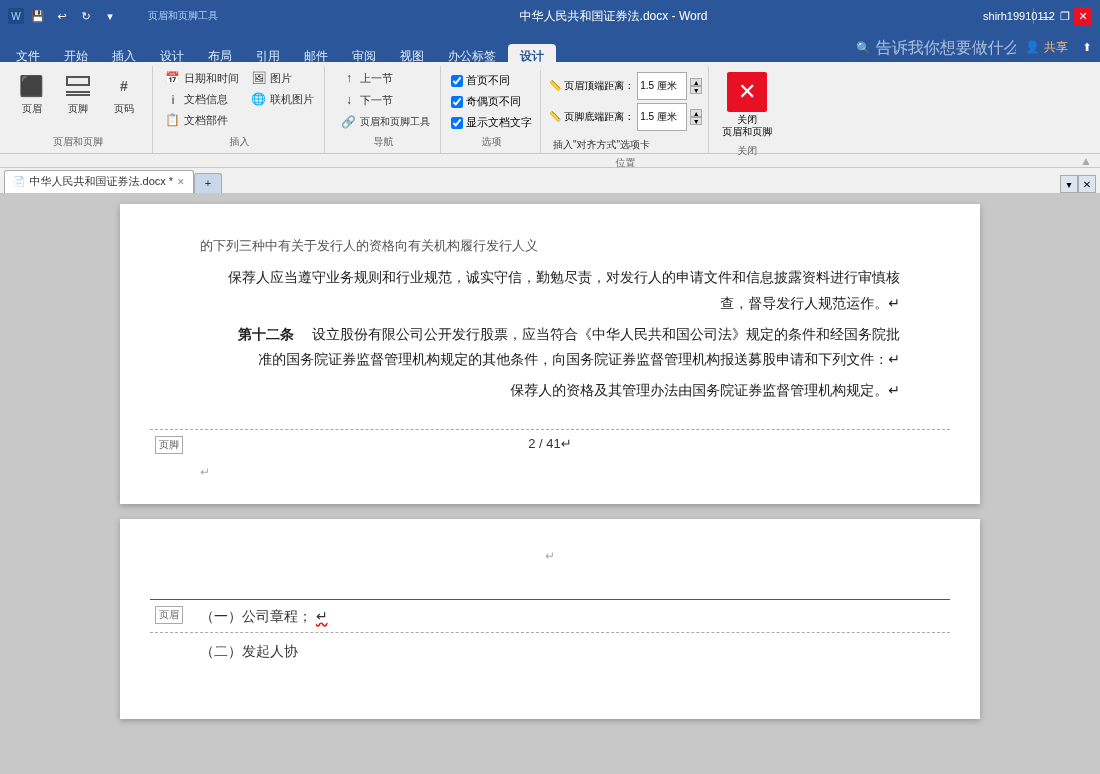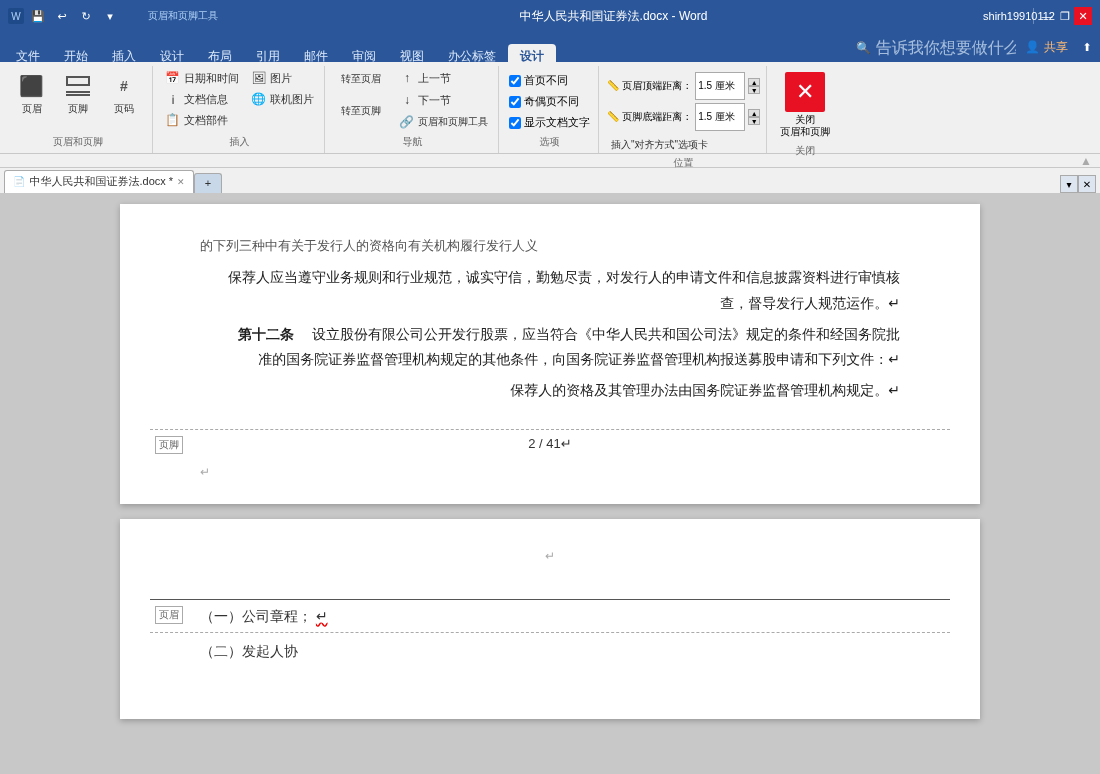--- a/index.html
+++ b/index.html
@@ -300,28 +300,20 @@
           <div class="ribbon-small-icon">🌐</div>
           <span>联机图片</span>
         </div>
       </div>
     </div>
     <div class="ribbon-group-label">插入</div>
   </div>
 
   <div class="ribbon-group">
     <div class="ribbon-group-content">
-      <div style="display:flex;flex-direction:column;gap:2px;">
-        <div class="ribbon-large-btn" style="min-height:30px;width:56px;">
-          <div style="font-size:10px;text-align:center;padding:2px;">转至页眉</div>
-        </div>
-        <div class="ribbon-large-btn" style="min-height:30px;width:56px;">
-          <div style="font-size:10px;text-align:center;padding:2px;">转至页脚</div>
-        </div>
-      </div>
       <div style="display:flex;flex-direction:column;gap:2px;margin-left:4px;">
         <div class="ribbon-small-btn">
           <div class="ribbon-small-icon">↑</div>
           <span>上一节</span>
         </div>
         <div class="ribbon-small-btn">
           <div class="ribbon-small-icon">↓</div>
           <span>下一节</span>
         </div>
         <div class="ribbon-small-btn" style="font-size:10px;">

